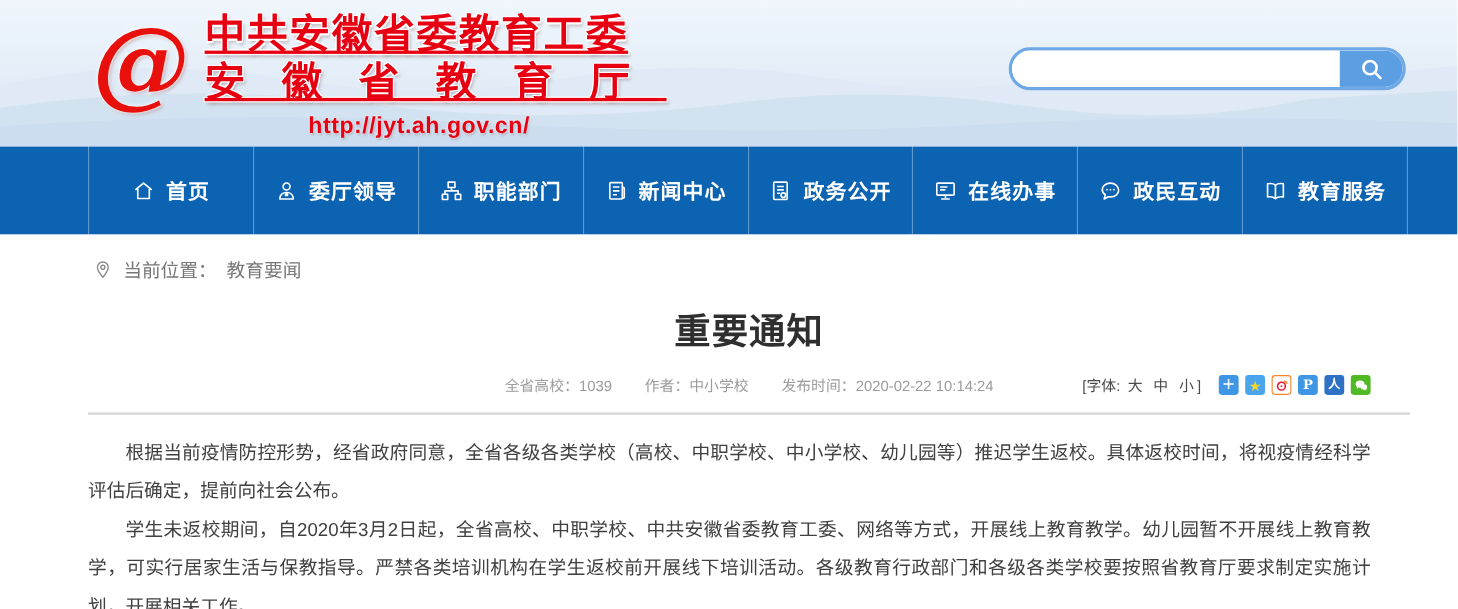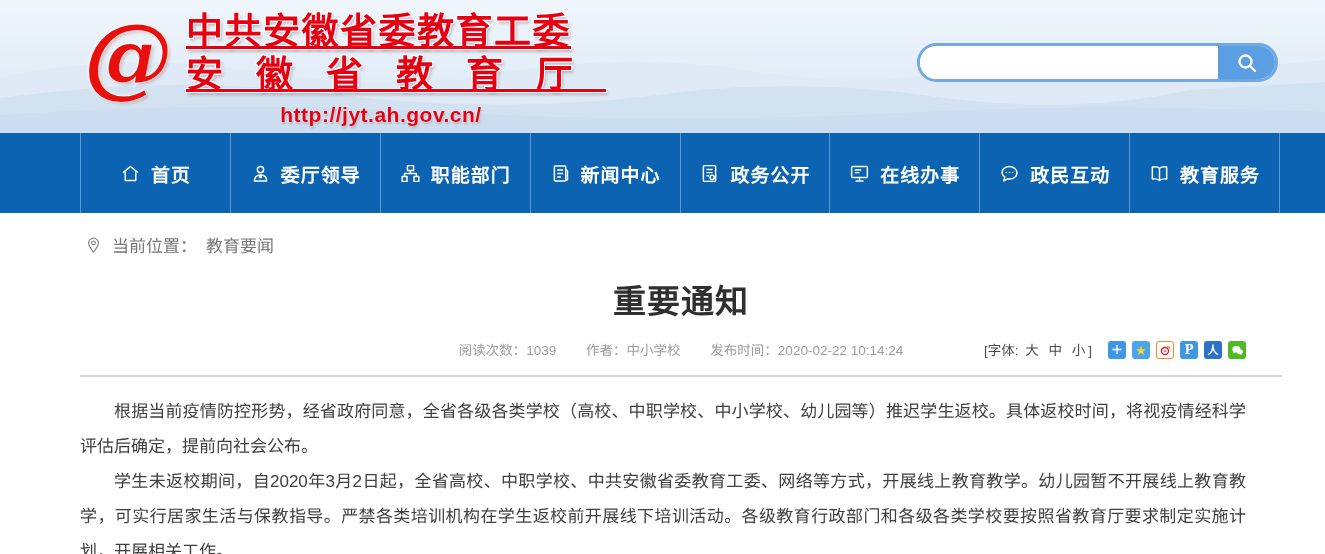--- a/index.html
+++ b/index.html
@@ -177,21 +177,21 @@
   </svg>
   <span>当前位置：</span>
   <a>教育要闻</a>
 </div>
 
 <div class="main">
   <h1 class="article-title">重要通知</h1>
 
   <div class="meta-row">
     <div class="meta-center">
-      <span>阅读次数：</span><span>1039</span><span class="sep"></span>
+      <span>全省高校：</span><span>1039</span><span class="sep"></span>
       <span>作者：</span><span>中小学校</span><span class="sep"></span>
       <span>发布时间：</span><span>2020-02-22 10:14:24</span>
     </div>
     <div class="meta-tools">
       <span class="fz">
         <span>[字体:</span>
         <a>大</a>
         <a>中</a>
         <a>小</a><span>]</span>
       </span>

